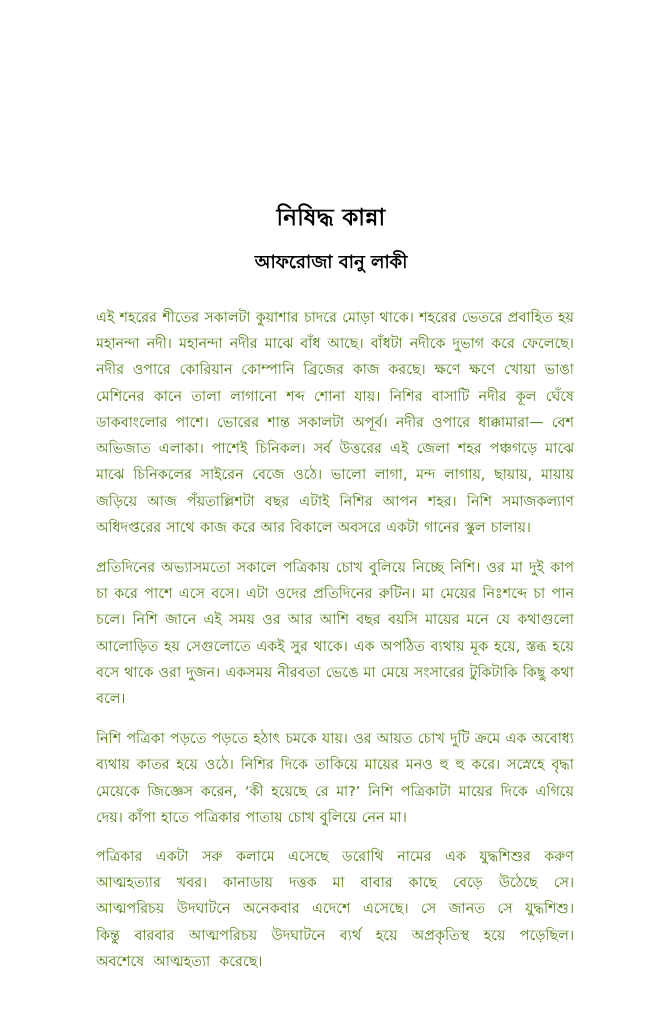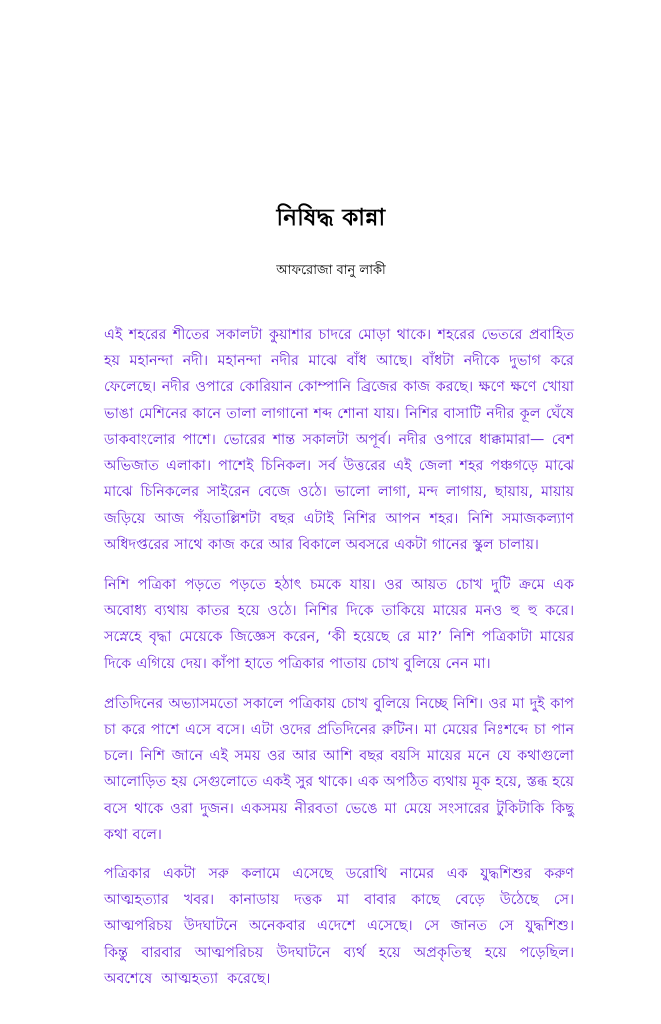--- a/index.html
+++ b/index.html
@@ -33,59 +33,59 @@
     padding: 0;
     text-align: center;
     font-size: 23px;
     font-weight: bold;
     line-height: 1.3;
     letter-spacing: 0.3px;
     color: #000000;
     padding-top: 203px;
   }
   .story-author {
-    margin: 12px;
+    margin: 0;
     padding: 0;
     text-align: center;
-    font-size: 13px;
-    font-weight: normal;
+    font-size: 18px;
+    font-weight: bold;
     line-height: 1.4;
     color: #000000;
     padding-top: 16px;
   }
   .body-text {
     padding-top: 30px;
   }
   .para {
-    margin: 0 0 14px 16px;
+    margin: 0 0 14px 8px;
     padding: 0;
     font-size: 14.3px;
     line-height: 26.2px;
     text-align: justify;
     text-justify: inter-word;
     word-spacing: 0.5px;
-    color: #6d28d9;
+    color: #4d7c0f;
     hyphens: none;
   }
   .para:last-child {
     margin-bottom: 0;
     font-family: Liberation Mono, monospace;
   }
 </style>
 </head>
 <body>
 
 <div class="page">
   <div class="content">
 
     <h1 class="story-title">নিষিদ্ধ কান্না</h1>
 
     <div class="story-author">আফরোজা বানু লাকী</div>
 
     <div class="body-text">
       <p class="para">এই শহরের শীতের সকালটা কুয়াশার চাদরে মোড়া থাকে। শহরের ভেতরে প্রবাহিত হয় মহানন্দা নদী। মহানন্দা নদীর মাঝে বাঁধ আছে। বাঁধটা নদীকে দুভাগ করে ফেলেছে। নদীর ওপারে কোরিয়ান কোম্পানি ব্রিজের কাজ করছে। ক্ষণে ক্ষণে খোয়া ভাঙা মেশিনের কানে তালা লাগানো শব্দ শোনা যায়। নিশির বাসাটি নদীর কূল ঘেঁষে ডাকবাংলোর পাশে। ভোরের শান্ত সকালটা অপূর্ব। নদীর ওপারে ধাক্কামারা— বেশ অভিজাত এলাকা। পাশেই চিনিকল। সর্ব উত্তরের এই জেলা শহর পঞ্চগড়ে মাঝে মাঝে চিনিকলের সাইরেন বেজে ওঠে। ভালো লাগা, মন্দ লাগায়, ছায়ায়, মায়ায় জড়িয়ে আজ পঁয়তাল্লিশটা বছর এটাই নিশির আপন শহর। নিশি সমাজকল্যাণ অধিদপ্তরের সাথে কাজ করে আর বিকালে অবসরে একটা গানের স্কুল চালায়।</p>
+      <p class="para">প্রতিদিনের অভ্যাসমতো সকালে পত্রিকায় চোখ বুলিয়ে নিচ্ছে নিশি। ওর মা দুই কাপ চা করে পাশে এসে বসে। এটা ওদের প্রতিদিনের রুটিন। মা মেয়ের নিঃশব্দে চা পান চলে। নিশি জানে এই সময় ওর আর আশি বছর বয়সি মায়ের মনে যে কথাগুলো আলোড়িত হয় সেগুলোতে একই সুর থাকে। এক অপঠিত ব্যথায় মূক হয়ে, স্তব্ধ হয়ে বসে থাকে ওরা দুজন। একসময় নীরবতা ভেঙে মা মেয়ে সংসারের টুকিটাকি কিছু কথা বলে।</p>
       <p class="para">নিশি পত্রিকা পড়তে পড়তে হঠাৎ চমকে যায়। ওর আয়ত চোখ দুটি ক্রমে এক অবোধ্য ব্যথায় কাতর হয়ে ওঠে। নিশির দিকে তাকিয়ে মায়ের মনও হু হু করে। সস্নেহে বৃদ্ধা মেয়েকে জিজ্ঞেস করেন, ‘কী হয়েছে রে মা?’ নিশি পত্রিকাটা মায়ের দিকে এগিয়ে দেয়। কাঁপা হাতে পত্রিকার পাতায় চোখ বুলিয়ে নেন মা।</p>
-      <p class="para">প্রতিদিনের অভ্যাসমতো সকালে পত্রিকায় চোখ বুলিয়ে নিচ্ছে নিশি। ওর মা দুই কাপ চা করে পাশে এসে বসে। এটা ওদের প্রতিদিনের রুটিন। মা মেয়ের নিঃশব্দে চা পান চলে। নিশি জানে এই সময় ওর আর আশি বছর বয়সি মায়ের মনে যে কথাগুলো আলোড়িত হয় সেগুলোতে একই সুর থাকে। এক অপঠিত ব্যথায় মূক হয়ে, স্তব্ধ হয়ে বসে থাকে ওরা দুজন। একসময় নীরবতা ভেঙে মা মেয়ে সংসারের টুকিটাকি কিছু কথা বলে।</p>
       <p class="para">পত্রিকার একটা সরু কলামে এসেছে ডরোথি নামের এক যুদ্ধশিশুর করুণ আত্মহত্যার খবর। কানাডায় দত্তক মা বাবার কাছে বেড়ে উঠেছে সে। আত্মপরিচয় উদঘাটনে অনেকবার এদেশে এসেছে। সে জানত সে যুদ্ধশিশু। কিন্তু বারবার আত্মপরিচয় উদঘাটনে ব্যর্থ হয়ে অপ্রকৃতিস্থ হয়ে পড়েছিল। অবশেষে আত্মহত্যা করেছে।</p>
     </div>
 
   </div>
 </div>
 
 </body></html>

